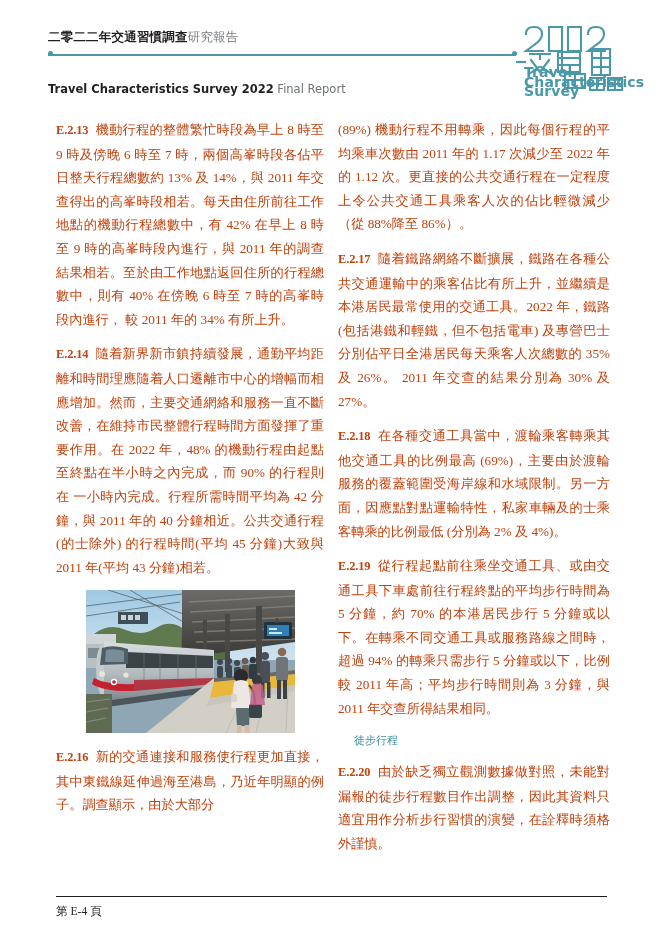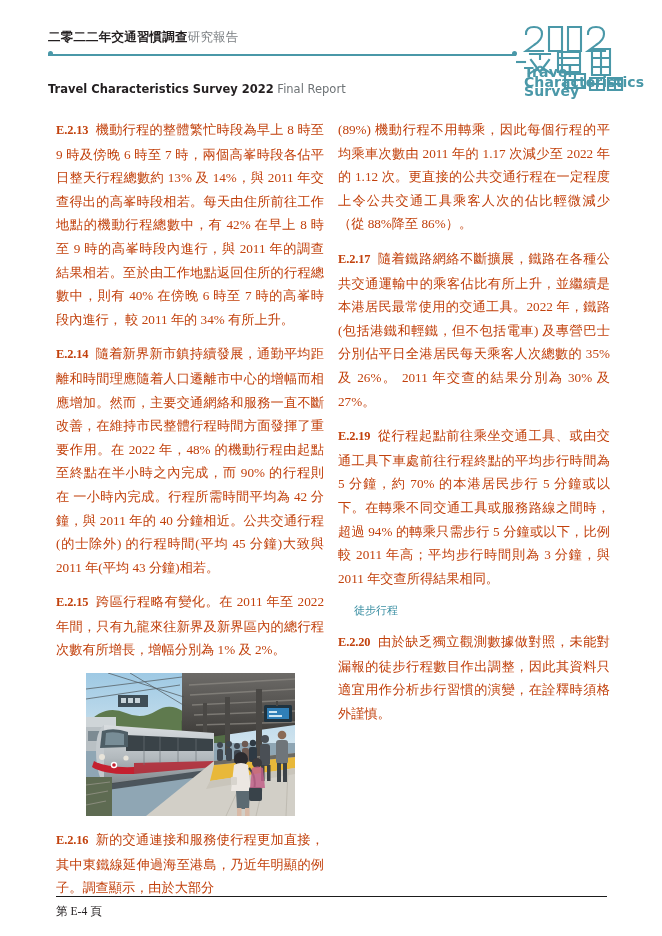--- a/index.html
+++ b/index.html
@@ -237,23 +237,20 @@
   <div class="col col-left">
 
     <p class="para">
       <span class="pnum">E.2.13</span><span class="gap"></span><span>機動行程的整體繁忙時段為早上 8 時至 9 時及傍晚 6 時至 7 時，兩個高峯時段各佔平日整天行程總數約 13% 及 14%，與 2011 年交查得出的高峯時段相若。每天由住所前往工作地點的機動行程總數中，有 42% 在早上 8 時至 9 時的高峯時段內進行，與 2011 年的調查結果相若。至於由工作地點返回住所的行程總數中，則有 40% 在傍晚 6 時至 7 時的高峯時段內進行， 較 2011 年的 34% 有所上升。</span>
     </p>
 
     <p class="para">
       <span class="pnum">E.2.14</span><span class="gap"></span><span>隨着新界新市鎮持續發展，通勤平均距離和時間理應隨着人口遷離市中心的增幅而相應增加。然而，主要交通網絡和服務一直不斷改善，在維持市民整體行程時間方面發揮了重要作用。在 2022 年，48% 的機動行程由起點至終點在半小時之內完成，而 90% 的行程則在 一小時內完成。行程所需時間平均為 42 分鐘，與 2011 年的 40 分鐘相近。公共交通行程 (的士除外) 的行程時間(平均 45 分鐘)大致與 2011 年(平均 43 分鐘)相若。</span>
     </p>
 
-    <p class="para">
-      <span class="pnum">E.2.15</span><span class="gap"></span><span>跨區行程略有變化。在 2011 年至 2022 年間，只有九龍來往新界及新界區內的總行程次數有所增長，增幅分別為 1% 及 2%。</span>
-    </p>
 
     <div class="figure">
       <div class="photo">
         <svg width="209" height="143" viewBox="0 0 209 143">
           <defs>
             <linearGradient id="sky" x1="0" y1="0" x2="0" y2="1">
               <stop offset="0%" stop-color="#9ec9e4"></stop>
               <stop offset="100%" stop-color="#cfe3ee"></stop>
             </linearGradient>
             <linearGradient id="roofg" x1="0" y1="0" x2="0" y2="1">
@@ -422,20 +419,23 @@
   </div>
 
   <div class="col col-right">
 
     <p class="para">(89%) 機動行程不用轉乘，因此每個行程的平均乘車次數由 2011 年的 1.17 次減少至 2022 年的 1.12 次。更直接的公共交通行程在一定程度上令公共交通工具乘客人次的佔比輕微減少（從 88%降至 86%）。</p>
 
     <p class="para">
       <span class="pnum">E.2.17</span><span class="gap"></span><span>隨着鐵路網絡不斷擴展，鐵路在各種公共交通運輸中的乘客佔比有所上升，並繼續是本港居民最常使用的交通工具。2022 年，鐵路 (包括港鐵和輕鐵，但不包括電車) 及專營巴士分別佔平日全港居民每天乘客人次總數的 35% 及 26%。 2011 年交查的結果分別為 30% 及 27%。</span>
     </p>
 
+    <p class="para">
+      <span class="pnum">E.2.18</span><span class="gap"></span><span>在各種交通工具當中，渡輪乘客轉乘其他交通工具的比例最高 (69%)，主要由於渡輪服務的覆蓋範圍受海岸線和水域限制。另一方面，因應點對點運輸特性，私家車輛及的士乘客轉乘的比例最低 (分別為 2% 及 4%)。</span>
+    </p>
 
     <p class="para">
       <span class="pnum">E.2.19</span><span class="gap"></span><span>從行程起點前往乘坐交通工具、或由交通工具下車處前往行程終點的平均步行時間為 5 分鐘，約 70% 的本港居民步行 5 分鐘或以下。在轉乘不同交通工具或服務路線之間時，超過 94% 的轉乘只需步行 5 分鐘或以下，比例較 2011 年高；平均步行時間則為 3 分鐘，與 2011 年交查所得結果相同。</span>
     </p>
 
     <h3 class="subhead">徒步行程</h3>
 
     <p class="para">
       <span class="pnum">E.2.20</span><span class="gap"></span><span>由於缺乏獨立觀測數據做對照，未能對漏報的徒步行程數目作出調整，因此其資料只適宜用作分析步行習慣的演變，在詮釋時須格外謹慎。</span>
     </p>

